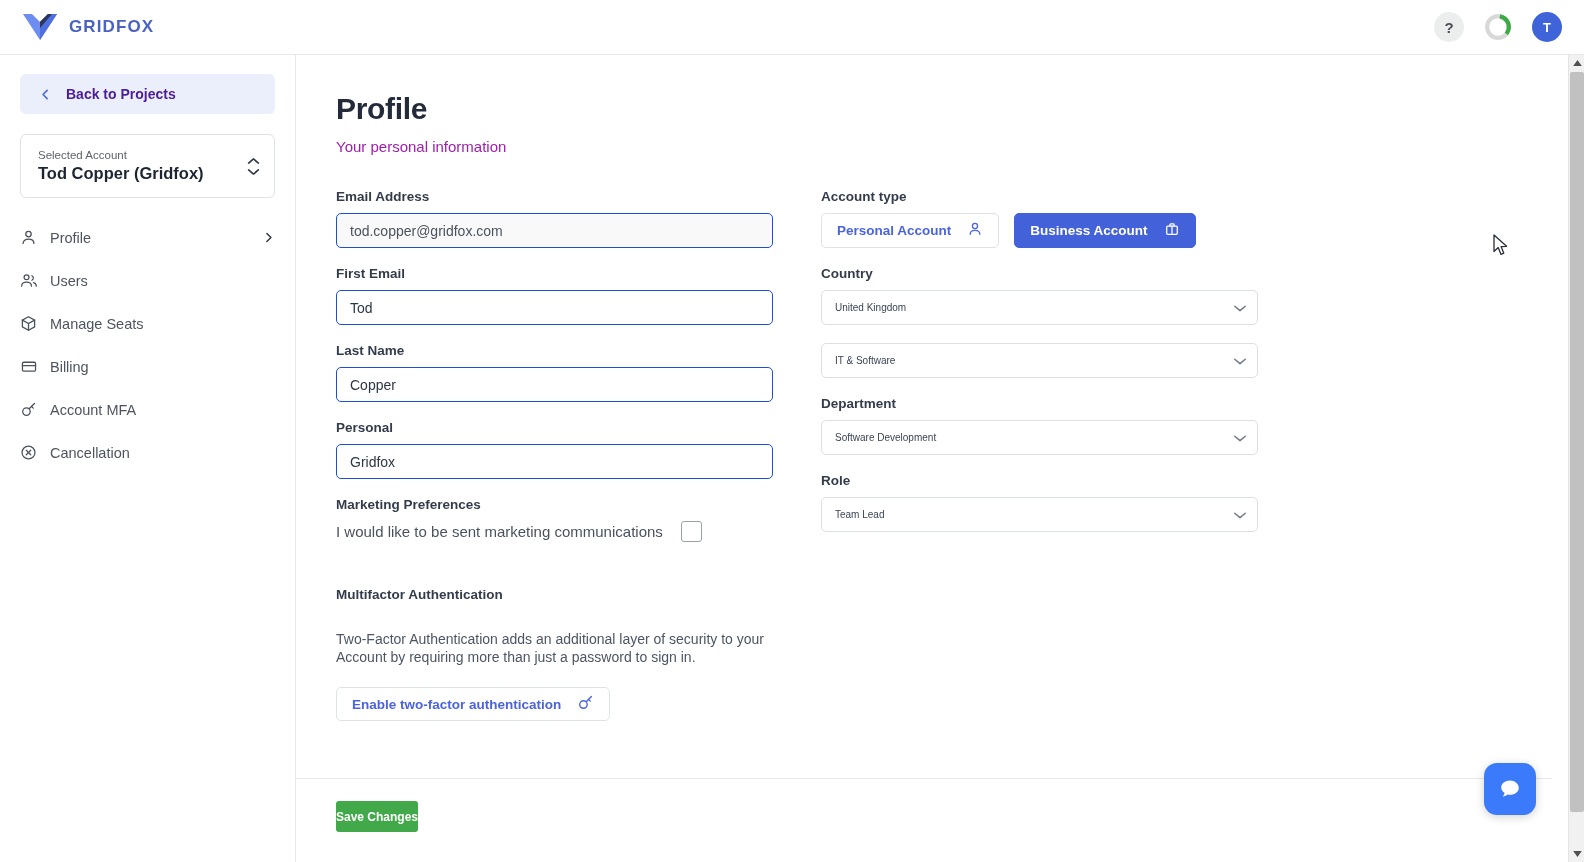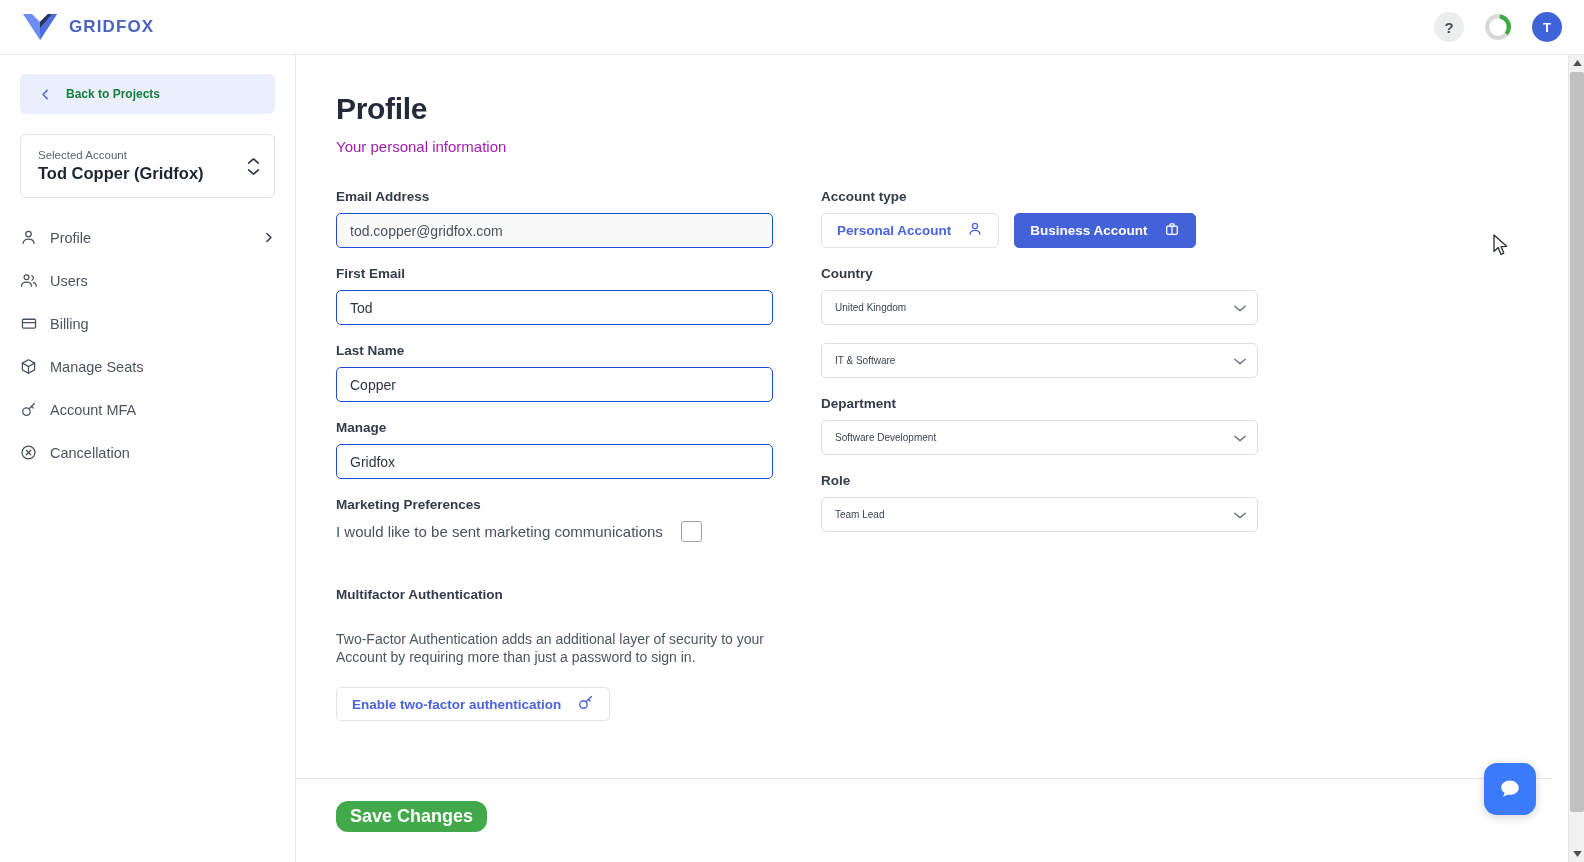--- a/index.html
+++ b/index.html
@@ -45,21 +45,21 @@
     position: absolute; top: 55px; left: 0; width: 296px; height: 807px;
     background: #ffffff; border-right: 1px solid #e6e8ec;
   }
   .back-btn {
     margin: 19px 20px 0 20px; height: 40px;
     background: #eaeffb; border-radius: 6px;
     display: flex; align-items: center; gap: 14px;
     padding-left: 19px; cursor: pointer;
   }
   .back-btn .chev { color: #4c6ae0; display: flex; }
-  .back-btn .lbl { font-size: 12px; font-weight: bold; color: #15803d; }
+  .back-btn .lbl { font-size: 14px; font-weight: bold; color: #4c1d95; }
 
   .acct-box {
     margin: 20px 20px 0 20px; height: 64px;
     border: 1px solid #dfe2e8; border-radius: 6px;
     display: flex; align-items: center; padding: 0 14px 0 17px;
     cursor: pointer; background: #fff;
   }
   .acct-text { flex: 1; }
   .acct-label { font-size: 11.5px; color: #5d636e; line-height: 15px; }
   .acct-value { font-size: 16.5px; font-weight: bold; color: #1d2533; line-height: 21px; }
@@ -142,22 +142,22 @@
     cursor: pointer; font-family: "Liberation Sans", sans-serif;
   }
 
   
   .footer {
     position: absolute; left: 0; bottom: 0; width: 1256px; height: 84px;
     border-top: 1px solid #e6e8ec; background: #fff;
   }
   .save-btn {
     position: absolute; left: 40px; top: 22px;
-    height: 31px; padding: 0 14px; border: none; border-radius: 12px;
-    background: #41a949; color: #fff; font-size: 18px; font-weight: bold;
+    height: 31px; padding: 0 0; border: none; border-radius: 3px;
+    background: #41a949; color: #fff; font-size: 12px; font-weight: bold;
     cursor: pointer; font-family: "Liberation Sans", sans-serif;
   }
 
   
   .chat-fab {
     position: absolute; right: 48px; bottom: 47px;
     width: 52px; height: 52px; border-radius: 13px; background: #3b7bfb;
     display: flex; align-items: center; justify-content: center;
     cursor: pointer; box-shadow: 0 2px 10px rgba(0,0,0,.18); z-index: 40;
   }
@@ -254,41 +254,41 @@
             <path d="M2 17c0-3.1 2.7-4.9 6-4.9s6 1.8 6 4.9"></path>
           <path d="M14.5 4.2a3 3 0 0 1 0 5.5"></path>
             <path d="M16.5 12.6c2 .6 3.4 2.1 3.4 4.4"></path>
           </svg>
       </span>
       <span class="nav-lbl">Users</span>
     </div>
 
     <div class="nav-item">
       <span class="nav-ico">
-        <svg width="18" height="17" viewBox="0 0 20 20" fill="none" stroke="#4b525e" stroke-width="1.5" stroke-linecap="round" stroke-linejoin="round">
-          <rect x="2.3" y="5" width="15.4" height="10.5" rx="1.4"></rect>
-            <path d="M2.3 9 L17.7 9"></path>
-          </svg>
-      </span>
-      <span class="nav-lbl">Billing</span>
-    </div>
-
-    <div class="nav-item">
-      <span class="nav-ico">
         <svg width="17" height="17" viewBox="0 0 20 20" fill="none" stroke="#4b525e" stroke-width="1.5" stroke-linecap="round" stroke-linejoin="round">
           <path d="M10 2 L17.2 6 L17.2 14 L10 18 L2.8 14 L2.8 6 Z"></path>
           <path d="M2.8 6 L10 10 L17.2 6"></path>
             <path d="M10 10 L10 18"></path>
           </svg>
       </span>
       <span class="nav-lbl">Manage Seats</span>
     </div>
 
     <div class="nav-item">
       <span class="nav-ico">
+        <svg width="18" height="17" viewBox="0 0 20 20" fill="none" stroke="#4b525e" stroke-width="1.5" stroke-linecap="round" stroke-linejoin="round">
+          <rect x="2.3" y="5" width="15.4" height="10.5" rx="1.4"></rect>
+            <path d="M2.3 9 L17.7 9"></path>
+          </svg>
+      </span>
+      <span class="nav-lbl">Billing</span>
+    </div>
+
+    <div class="nav-item">
+      <span class="nav-ico">
         <svg width="17" height="17" viewBox="0 0 20 20" fill="none" stroke="#4b525e" stroke-width="1.5" stroke-linecap="round" stroke-linejoin="round">
           <circle cx="7.6" cy="12.4" r="4.4"></circle>
             <path d="M10.8 9.2 L17 3"></path>
             <path d="M13.6 6.4 L15.6 8.4"></path>
           </svg>
       </span>
       <span class="nav-lbl">Account MFA</span>
     </div>
 
     <div class="nav-item">
@@ -324,21 +324,21 @@
           <label class="field-label">First Email</label>
           <input class="input" value="Tod" style="">
         </div>
 
         <div class="field">
           <label class="field-label">Last Name</label>
           <input class="input" value="Copper" style="">
         </div>
 
         <div class="field">
-          <label class="field-label">Manage</label>
+          <label class="field-label">Personal</label>
           <input class="input" value="Gridfox" style="">
         </div>
 
         <div class="field">
           <label class="field-label">Marketing Preferences</label>
           <div class="mk-row">
             <span class="mk-text">I would like to be sent marketing communications</span>
             <div class="mk-check"></div>
           </div>
         </div>

